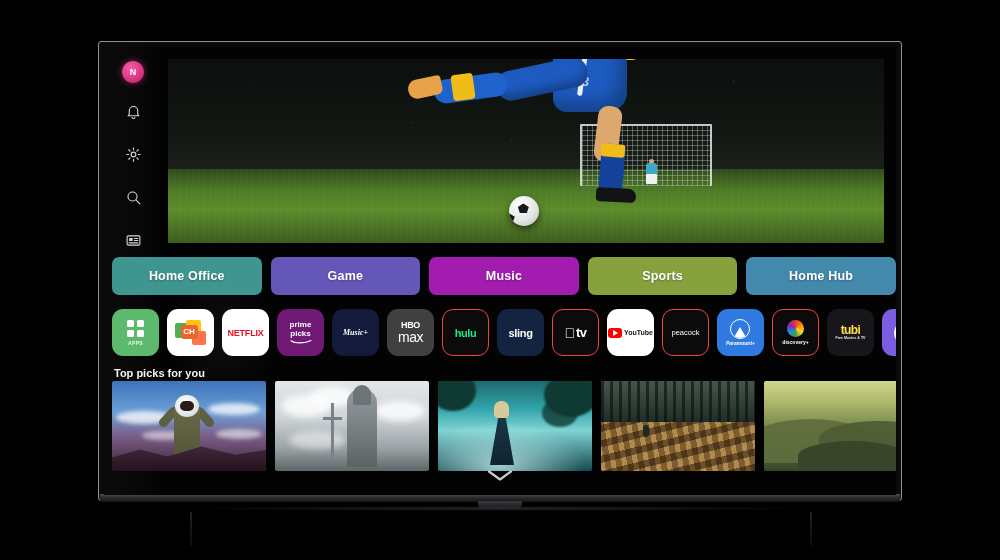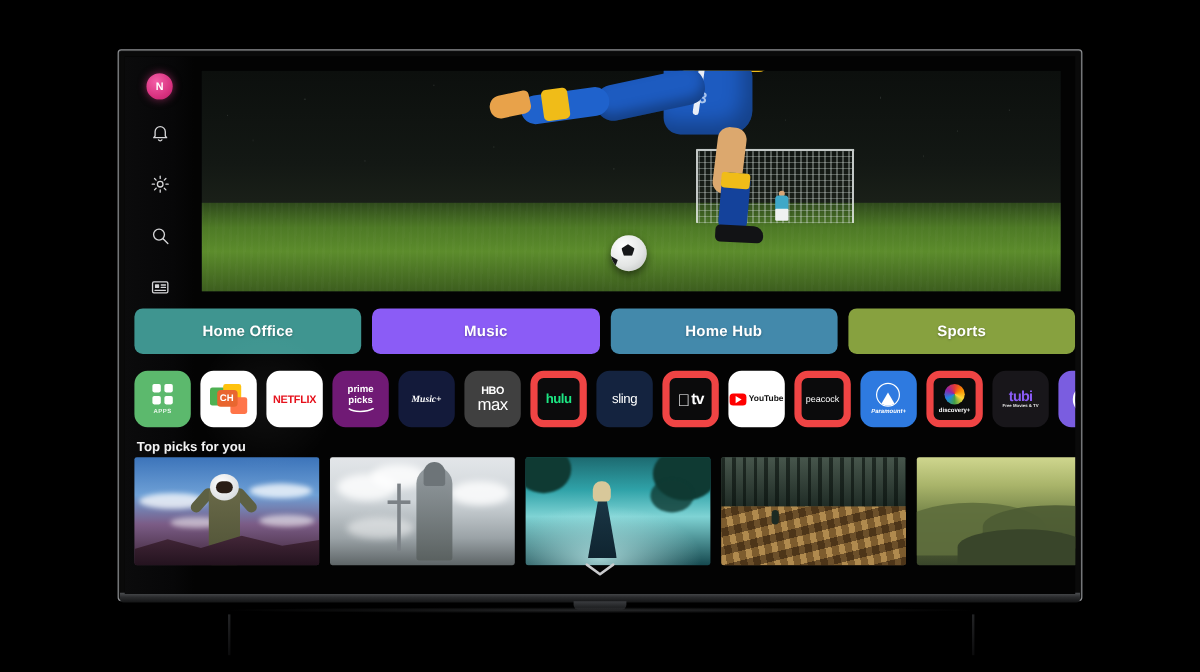--- a/index.html
+++ b/index.html
@@ -148,21 +148,21 @@
     letter-spacing:.2px; text-shadow: 0 1px 2px rgba(0,0,0,.3);
   }
 
   
   .app-row { position:absolute; left:8px; top:262px; width:800px; display:flex; gap:8px; }
   .app-tile {
     width: 47px; height: 47px; border-radius: 11px; flex: 0 0 auto;
     display:flex; align-items:center; justify-content:center;
     overflow:hidden; position:relative;
   }
-  .app-tile.dark { background:#0b0b0c; border:6px solid #ef4444; }
+  .app-tile.dark { background:#0b0b0c; border:1px solid #ef4444; }
 
   
   .picks-label { position:absolute; left:10px; top:320px; color:#f2f2f3; font-size:11px; font-weight:700; }
   .picks-row { position:absolute; left:8px; top:334px; width:790px; display:flex; gap:9px; }
   .pick { width:154px; height:90px; border-radius:2px; flex:0 0 auto; overflow:hidden; position:relative; }
 
   .pk1{ background: linear-gradient(180deg,#3c74ba 0%, #6ea0d6 35%, #7b5c86 62%, #3a2334 100%); }
   .pk1 .cloud{ position:absolute; background:rgba(255,255,255,.75); border-radius:50%; filter:blur(2px);}
   .pk1 .suit{ position:absolute; left:62px; top:22px; width:26px; height:68px;
     background: linear-gradient(180deg,#6b6b4a,#4e5135); border-radius:9px 9px 3px 3px;}
@@ -291,23 +291,24 @@
         <div class="p-legB"></div>
         <div class="p-sockB"></div>
         <div class="p-sockB2"></div>
         <div class="p-bootB"></div>
       </div>
       <div class="ball"></div>
     </div>
 
     <div class="cat-row">
       <div class="cat-btn" style="background:#3f9590">Home Office</div>
-      <div class="cat-btn" style="background:#8b5cf6">Music</div>
+      <div class="cat-btn" style="background:#6557b8">Game</div>
+      <div class="cat-btn" style="background:#a21caf">Music</div>
+      <div class="cat-btn" style="background:#87a13f">Sports</div>
       <div class="cat-btn" style="background:#4389ab">Home Hub</div>
-      <div class="cat-btn" style="background:#87a13f">Sports</div>
     </div>
 
     <div class="app-row">
 
       <div class="app-tile" style="background:#5cb96d">
         <div style="display:flex;flex-direction:column;align-items:center;gap:3px">
           <div style="display:grid;grid-template-columns:7px 7px;gap:3px">
             <div style="width:7px;height:7px;background:#fff;border-radius:1.5px"></div>
             <div style="width:7px;height:7px;background:#fff;border-radius:1.5px"></div>
             <div style="width:7px;height:7px;background:#fff;border-radius:1.5px"></div>
@@ -349,21 +350,21 @@
           <span style="color:#fff;font-size:9px;font-weight:800;letter-spacing:-.4px">HBO</span>
           <span style="color:#fff;font-size:14px;font-weight:400;letter-spacing:-.5px">max</span>
         </div>
       </div>
 
       <div class="app-tile dark">
         <span style="color:#1ce783;font-size:11px;font-weight:800;letter-spacing:-.4px">hulu</span>
       </div>
 
       <div class="app-tile" style="background:#14233f">
-        <span style="color:#fff;font-size:11px;font-weight:400;letter-spacing:-.3px">sling</span>
+        <span style="color:#fff;font-size:11px;font-weight:700;letter-spacing:-.3px">sling</span>
       </div>
 
       <div class="app-tile dark">
         <div style="display:flex;align-items:center;gap:1px">
           <span style="color:#fff;font-size:14px;line-height:1"></span>
           <span style="color:#fff;font-size:13px;font-weight:600;letter-spacing:-.6px">tv</span>
         </div>
       </div>
 
       <div class="app-tile" style="background:#fff">
@@ -390,21 +391,21 @@
 
       <div class="app-tile dark">
         <div style="display:flex;flex-direction:column;align-items:center;gap:2px">
           <div style="width:17px;height:17px;border-radius:50%;background:conic-gradient(#e53935,#fb8c00,#fdd835,#43a047,#1e88e5,#8e24aa,#e53935)"></div>
           <span style="color:#fff;font-size:5px;font-weight:600">discovery+</span>
         </div>
       </div>
 
       <div class="app-tile" style="background:#18161a">
         <div style="display:flex;flex-direction:column;align-items:center;line-height:1">
-          <span style="color:#8b5cf6;font-size:12px;font-weight:800;letter-spacing:-.6px">tubi</span>
+          <span style="color:#fde047;font-size:12px;font-weight:800;letter-spacing:-.6px">tubi</span>
           <span style="color:#e7e7e7;font-size:3.6px;font-weight:700;margin-top:1px">Free Movies &amp; TV</span>
         </div>
       </div>
 
       <div class="app-tile" style="background:#7a5de0">
         <div style="width:24px;height:24px;border-radius:50%;border:2.4px solid #fff;position:relative">
           
           
         </div>
       </div>

